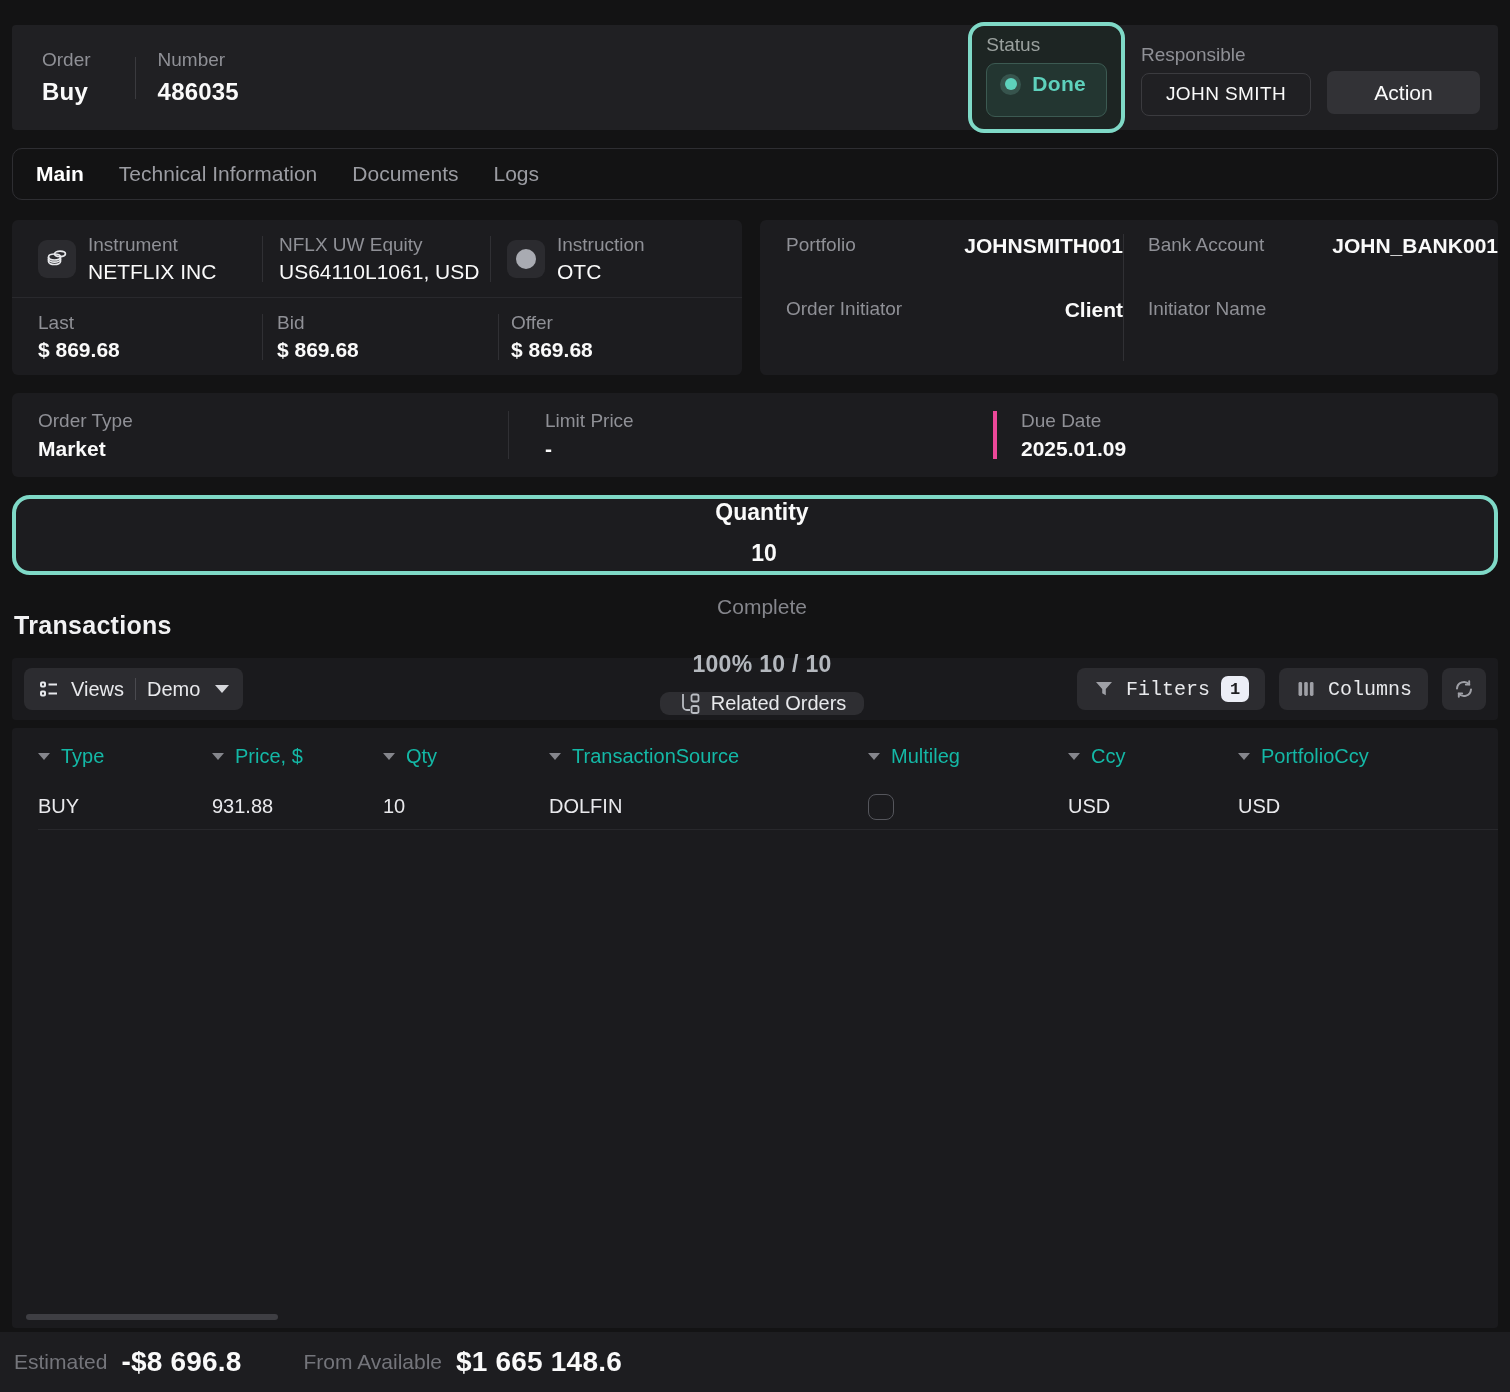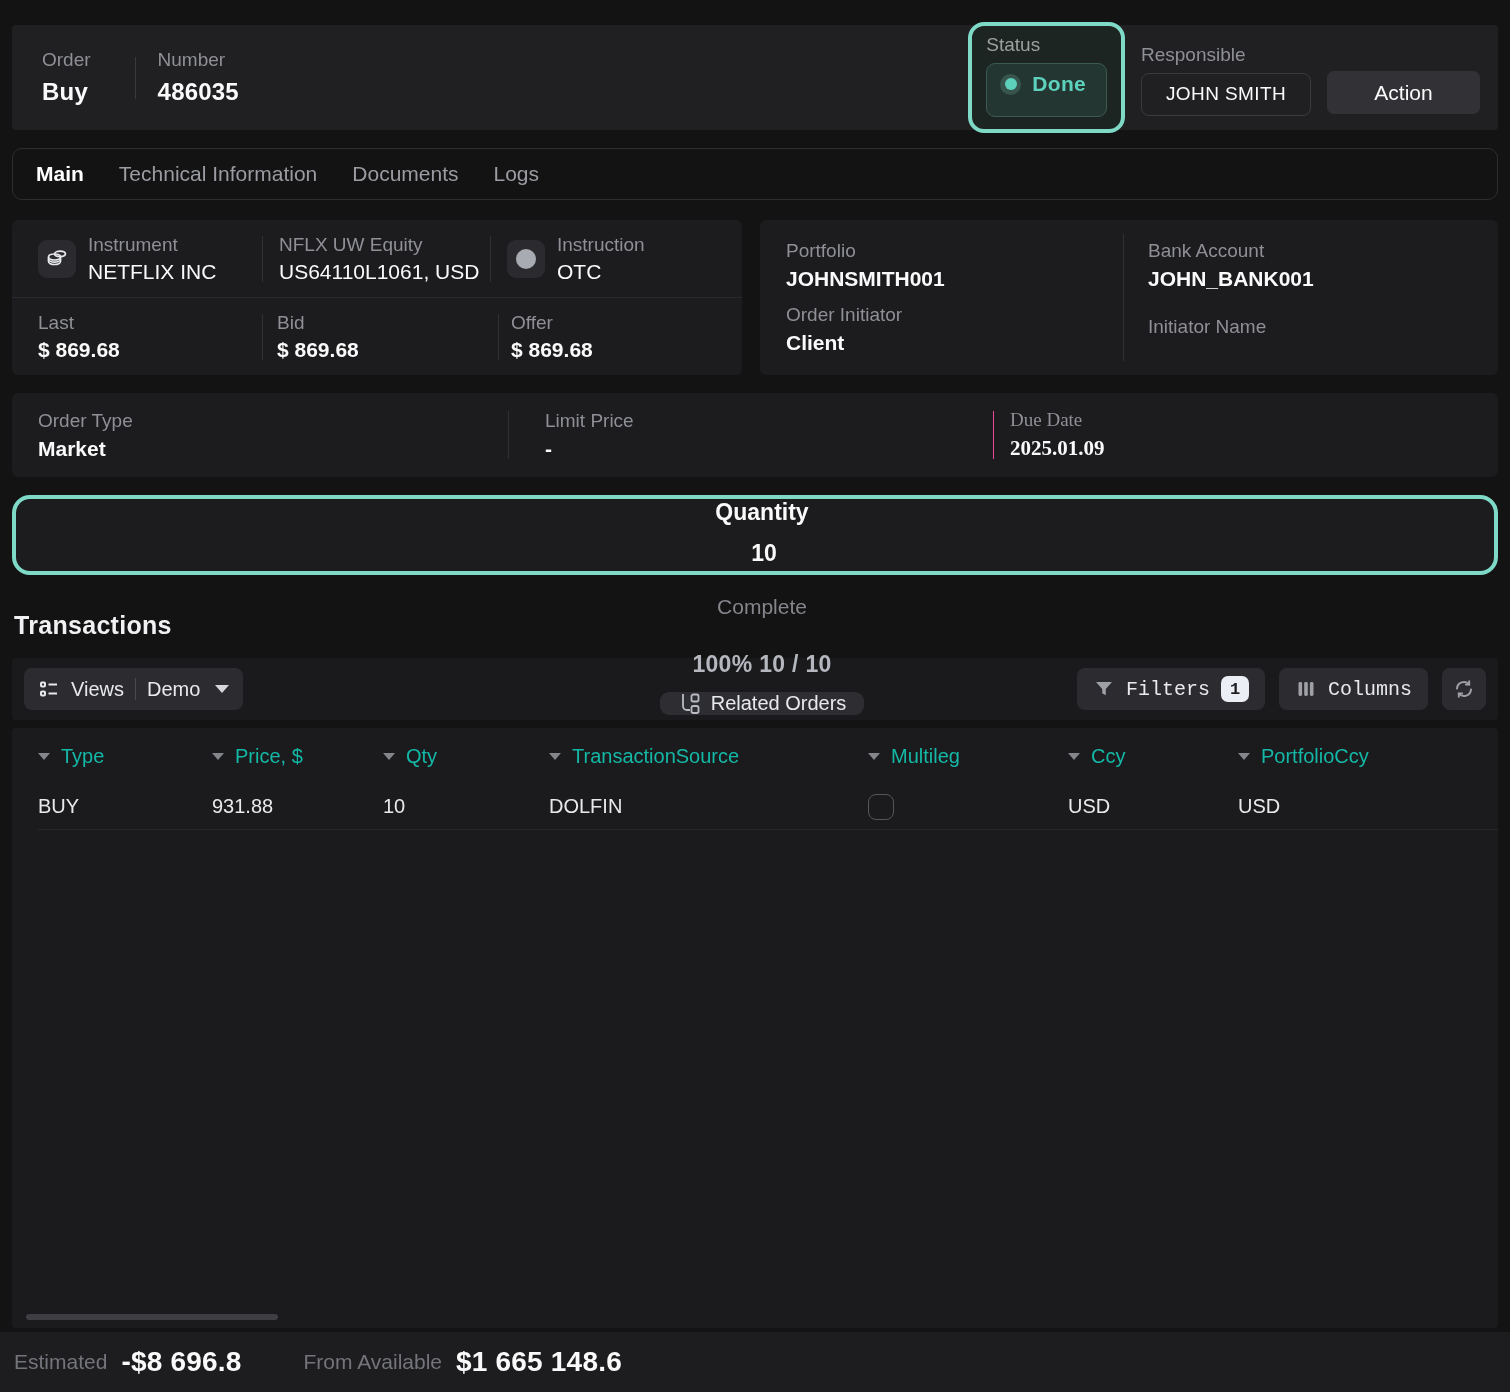--- a/index.html
+++ b/index.html
@@ -81,29 +81,29 @@
   .seg2-1 { width:250px; padding-left:26px; }
   .seg2-2 { width:236px; padding-left:14px; border-left:1px solid #303034; }
   .seg2-3 { flex:1; padding-left:12px; border-left:1px solid #303034; }
   .icon-sq {
     width:38px; height:38px; border-radius:9px; background:#2b2b2f;
     display:flex; align-items:center; justify-content:center; margin-right:12px; flex:none;
   }
   .circle-glyph { width:20px; height:20px; border-radius:50%; background:#a9abb2; }
 
   .acct-card { flex:1; display:grid; grid-template-columns:363px 1fr; grid-template-rows:1fr 1fr; padding:14px 0; }
-  .acct-cell { display:flex; flex-direction:column; gap:5px; justify-content:center; padding-left:26px; }
+  .acct-cell { display:flex; flex-direction:row; gap:5px; justify-content:space-between; padding-left:26px; }
   .acct-cell.r { border-left:1px solid #303034; padding-left:24px; }
 
   
   .order-card { margin:18px 12px 0 12px; height:84px; background:#1c1c1f; border-radius:6px; display:flex; align-items:center; }
   .ocell { display:flex; flex-direction:column; gap:5px; height:48px; justify-content:center; }
   .ocell.c1 { width:496px; padding-left:26px; }
   .ocell.c2 { width:485px; padding-left:36px; border-left:1px solid #303034; }
-  .ocell.c3 { flex:1; padding-left:16px; border-left:1px solid #ec4899;font-family:Liberation Serif, serif; }
+  .ocell.c3 { flex:1; padding-left:24px; border-left:4px solid #ec4899; }
 
   
   .qty-section {
     margin:18px 12px 0 12px; border:4px solid var(--accent,#7fd9c7); border-radius:18px;
     background:#1c1c1f; height:80px; display:flex; align-items:center; padding:0 12px 0 26px; gap:14px;flex-direction:column;
   }
   .qty-label { font-size:23px; font-weight:bold; color:#fafafa; }
   .qty-value { font-size:23px; font-weight:bold; color:#fafafa; margin-left:4px; }
   .qty-div { width:1px; height:26px; background:#3a3a3e; margin:0 6px; }
   .qty-status { font-size:21px; color:#85868c; }

